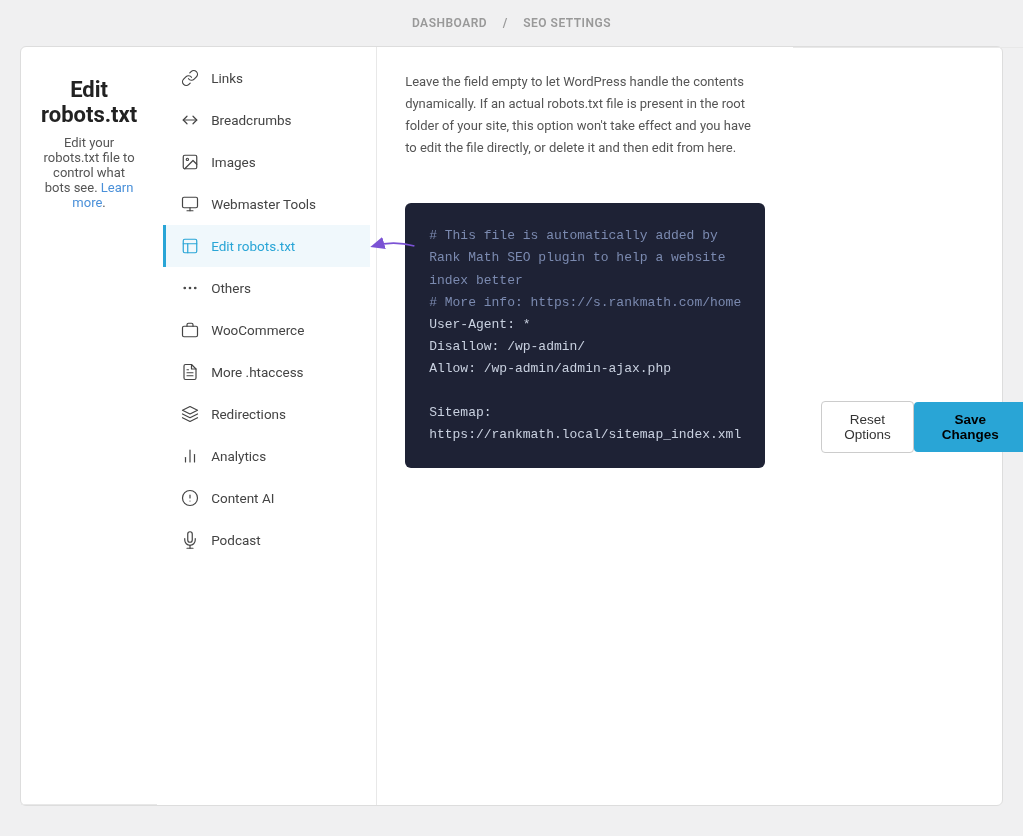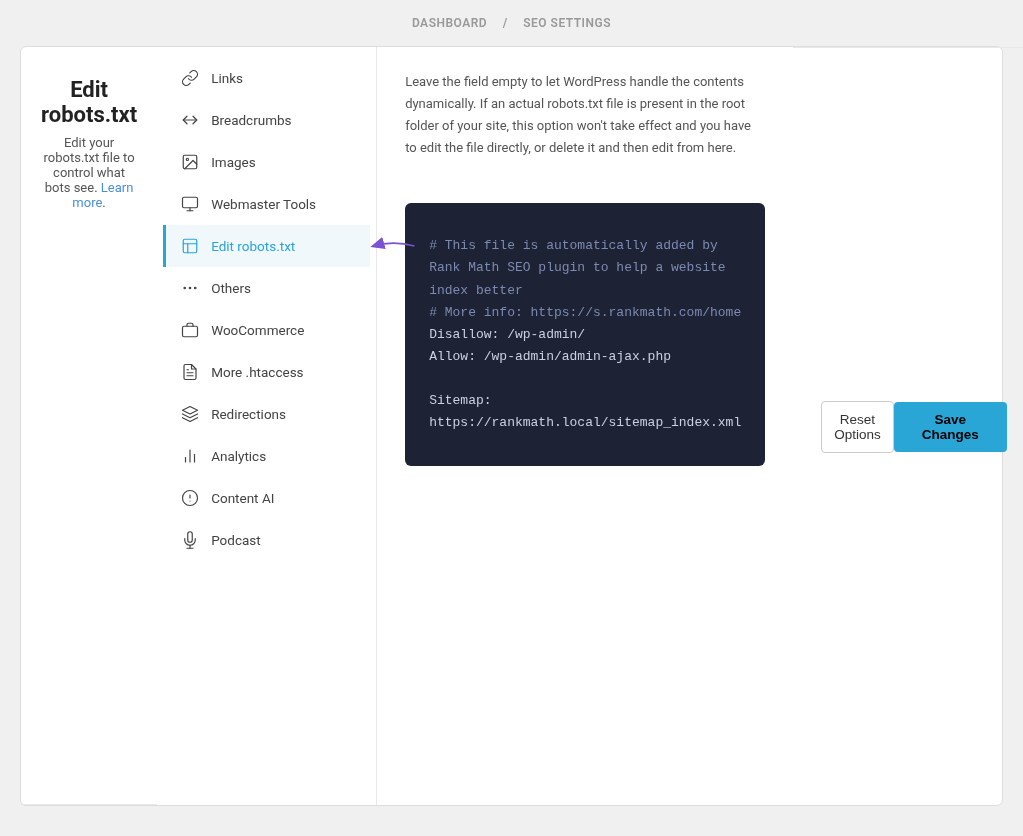--- a/index.html
+++ b/index.html
@@ -125,21 +125,21 @@
       font-size: 13px;
       color: #555;
       line-height: 1.7;
       margin-bottom: 18px;
     }
 
     
     .code-editor {
       background: #1e2235;
       border-radius: 6px;
-      padding: 32px 24px;
+      padding: 22px 24px;
       font-family: 'Courier New', Courier, monospace;
       font-size: 13px;
       color: #c9d1e0;
       line-height: 1.7;
       min-height: 220px;
       margin-top: 44px;
     }
     .code-editor .comment { color: #7b8ab0; }
     .code-editor .key { color: #c9d1e0; }
 
@@ -148,21 +148,21 @@
       display: flex;
       justify-content: space-between;
       align-items: center;
       padding: 16px 28px;
       border-top: 1px solid #e8e8e8;
     }
     .btn-reset {
       background: #fff;
       border: 1px solid #ccc;
       color: #333;
-      padding: 10px 12px;
+      padding: 10px 22px;
       border-radius: 4px;
       font-size: 13.5px;
       cursor: pointer;
       font-weight: 500;
     }
     .btn-save {
       background: #29a5d6;
       border: none;
       color: #000000;
       padding: 10px 28px;
@@ -341,20 +341,21 @@
       </div>
 
     </nav>
 
     <div class="content-area">
       <p class="description-text">Leave the field empty to let WordPress handle the contents dynamically. If an actual robots.txt file is present in the root folder of your site, this option won't take effect and you have to edit the file directly, or delete it and then edit from here.</p>
 
       <div class="code-editor">
         <div class="comment"># This file is automatically added by Rank Math SEO plugin to help a website index better</div>
         <div class="comment"># More info: https://s.rankmath.com/home</div>
+        <div class="key">User-Agent: *</div>
         <div class="key">Disallow: /wp-admin/</div>
         <div class="key">Allow: /wp-admin/admin-ajax.php</div>
         <div>&nbsp;</div>
         <div class="key">Sitemap: https://rankmath.local/sitemap_index.xml</div>
       </div>
     </div>
 
   </div>
 
   <div class="footer-bar">

